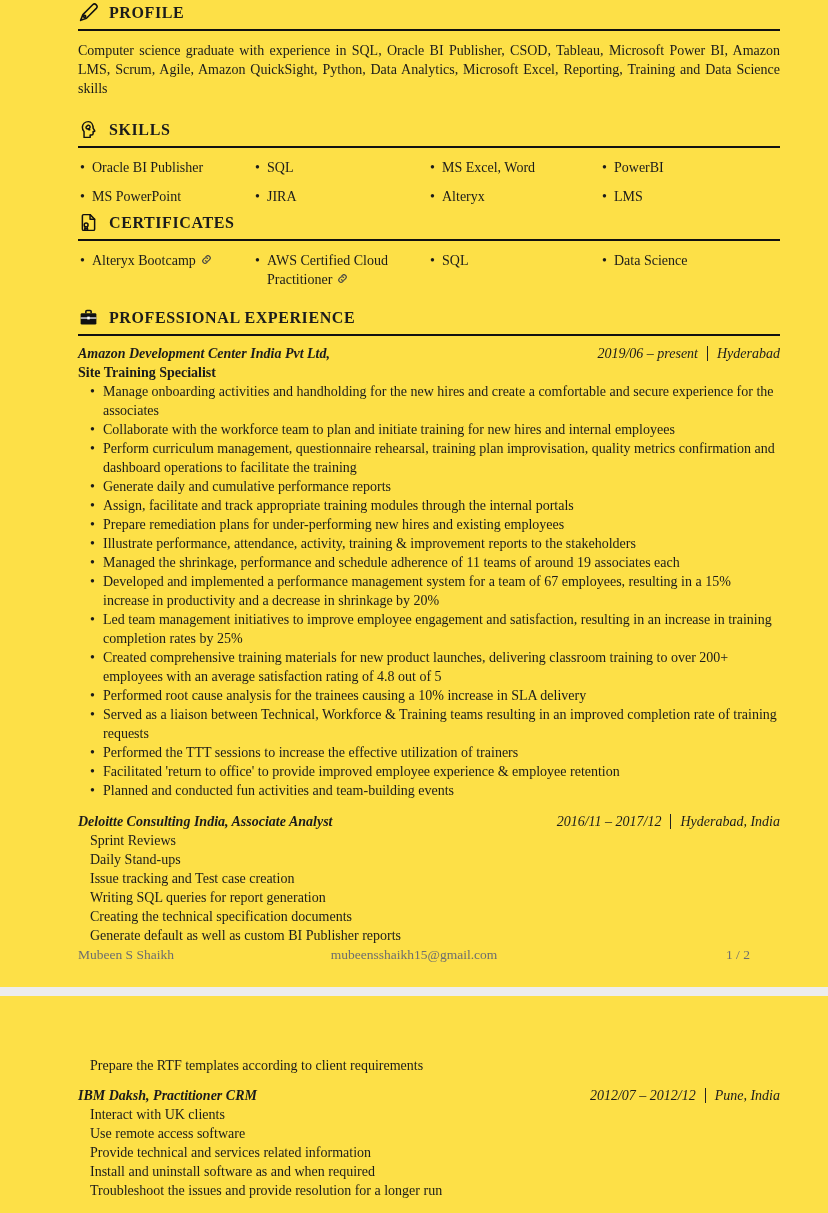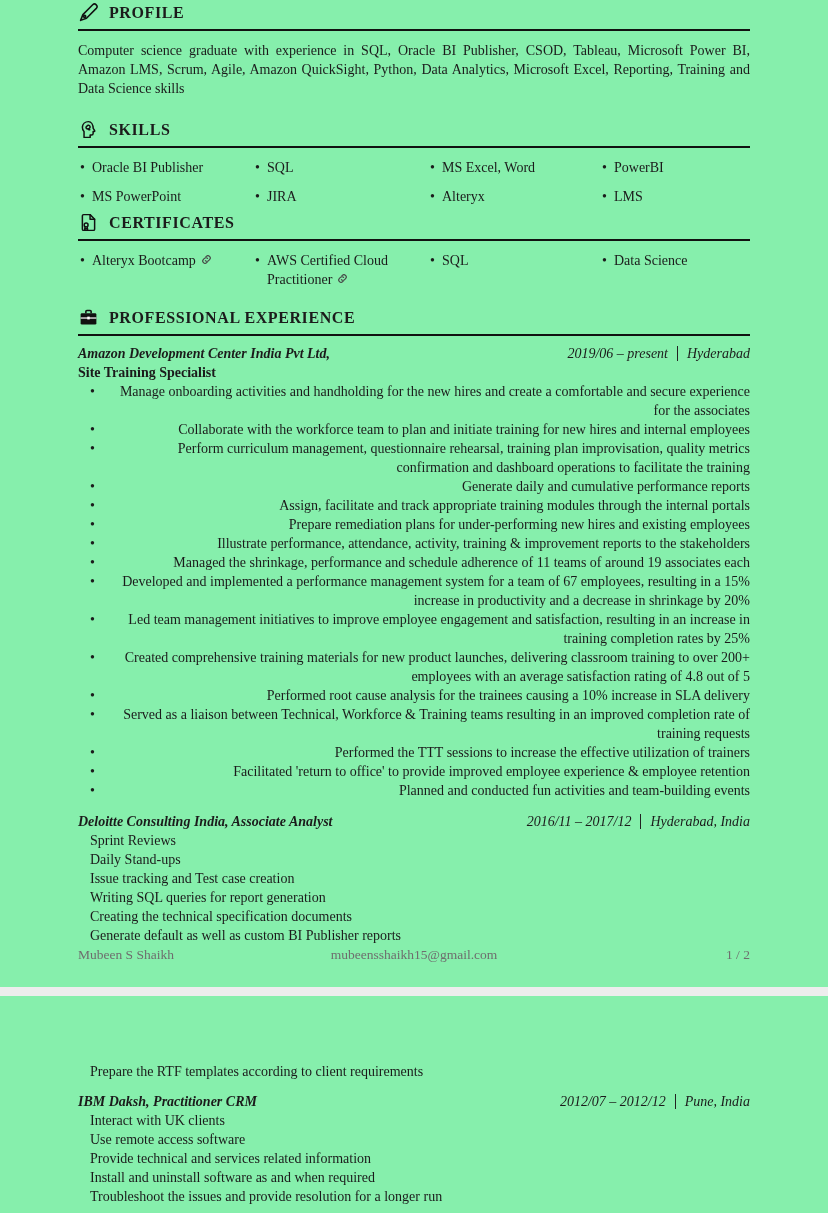--- a/index.html
+++ b/index.html
@@ -7,23 +7,23 @@
   body {
     width: 828px;
     background: #ffffff;
     color: #1b1b1b;
     font-family: "Liberation Serif", serif;
     font-size: 14px;
     line-height: 19px;
   }
   .page {
     width: 828px;
-    background: #86efac;
+    background: #fde047;
     padding-left: 78px;
-    padding-right: 78px;
+    padding-right: 48px;
     overflow: hidden;
     position: relative;
   }
   .page1 { height: 987px; padding-top: 2px; }
   .page-gap { width: 828px; height: 9px; background: #ededed; }
   .page2 { height: 217px; padding-top: 60px; }
 
   .sec-head {
     display: flex;
     align-items: center;
@@ -65,39 +65,39 @@
   .job-meta { white-space: nowrap; font-weight: normal; }
   .vbar {
     display: inline-block;
     width: 1px;
     height: 15px;
     background: #222222;
     margin: 0 9px;
     vertical-align: -3px;
   }
   .job-bullets { margin: 0; padding: 0 0 0 25px; list-style: none; }
-  .job-bullets li { position: relative; text-align: right; }
+  .job-bullets li { position: relative; }
   .job-bullets li::before { content: "\2022"; position: absolute; left: -13px; top: 0; }
   .job-lines { padding-left: 12px; }
 
   .footer {
     position: absolute;
     top: 945px;
     left: 78px;
     right: 78px;
     display: flex;
     color: #6e6e6e;
     font-size: 13.5px;
     gap: 24px;
   }
   .footer > span { flex: 1; }
   .footer .f-center { text-align: center; }
   .footer .f-right { text-align: right; }
 
-  .cont-lines { padding-left: 12px; margin-top: 6px; }
+  .cont-lines { padding-left: 12px; }
   .page2 .job { margin-top: 11px; }
 </style>
 </head>
 <body>
 
 <div class="page page1">
 
   <section class="section-profile">
     <h2 class="sec-head">
       <span class="sec-icon">

